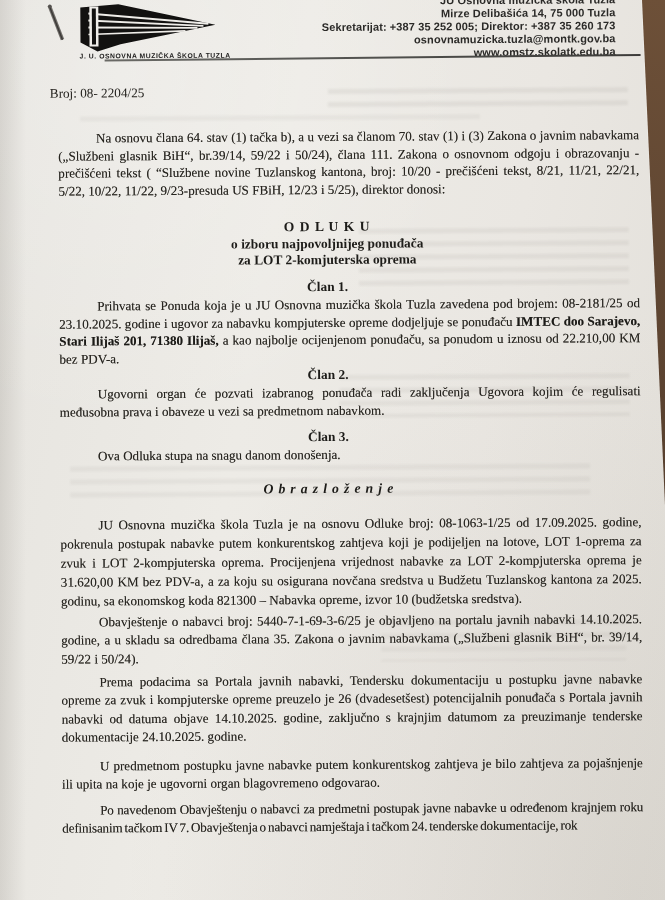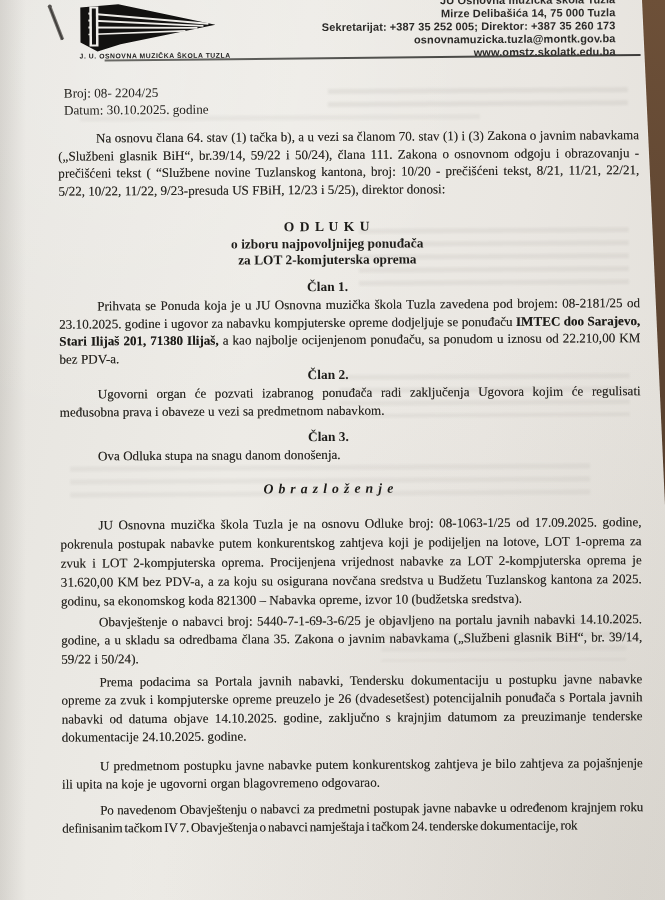--- a/index.html
+++ b/index.html
@@ -28,21 +28,21 @@
     font-family:"Liberation Sans", sans-serif;font-size:11px;line-height:13.1px;
     color:#2b2a28;font-weight:bold;letter-spacing:.1px;}
   .header-rule{position:absolute;top:57px;left:107px;width:536px;height:2px;
     background:linear-gradient(90deg,#6a6a66,#4c4c49 60%,#3d3c3a);transform:rotate(-0.25deg);}
   .logo-wrap{position:absolute;left:28px;top:0px;width:200px;height:62px;}
   .logo-caption{position:absolute;left:54px;top:51px;
     font-family:"Liberation Sans", sans-serif;font-size:6.8px;font-weight:bold;
     letter-spacing:.55px;color:#1d1c1b;white-space:nowrap;}
 
   
-  .tline{position:absolute;left:66px;font-size:13.2px;color:#24221e;}
+  .tline{position:absolute;left:52px;font-size:13.2px;color:#24221e;}
   .para{position:absolute;left:60px;width:581px;text-align:justify;
     font-size:13.1px;line-height:17.6px;color:#26241f;
     text-shadow:0 0 .4px rgba(45,42,38,.55);}
   .indent{text-indent:38px;}
   .centered{position:absolute;left:0;width:657px;text-align:center;font-weight:bold;color:#1d1c19;}
   .title-sp{letter-spacing:1px;font-size:13.6px;}
   .sub{font-size:13.4px;}
   .clan{font-size:13.4px;}
   .obraz{font-style:italic;font-size:13.8px;letter-spacing:.8px;}
   .b{font-weight:bold;color:#1b1a17;}
@@ -86,21 +86,20 @@
     <div class="contact">
       <div>JU Osnovna muzička škola Tuzla</div>
       <div>Mirze Delibašića 14, 75 000 Tuzla</div>
       <div>Sekretarijat: +387 35 252 005; Direktor: +387 35 260 173</div>
       <div>osnovnamuzicka.tuzla@montk.gov.ba</div>
       <div>www.omstz.skolatk.edu.ba</div>
     </div>
     <div class="header-rule"></div>
 
     <div class="tline" style="top:84px;">Broj:  08- 2204/25</div>
-    <div class="tline" style="top:101px;">Datum: 30.10.2025. godine</div>
 
     <div class="para indent" style="top:128px;">Na osnovu člana 64. stav (1) tačka b), a u vezi sa članom 70. stav (1) i (3) Zakona o javnim nabavkama („Službeni glasnik BiH“, br.39/14, 59/22 i 50/24), člana 111. Zakona o osnovnom odgoju i obrazovanju - prečišćeni tekst ( “Službene novine Tuzlanskog kantona, broj: 10/20 - prečišćeni tekst, 8/21, 11/21, 22/21, 5/22, 10/22, 11/22, 9/23-presuda US FBiH, 12/23 i 5/25), direktor donosi:</div>
 
     <div class="centered title-sp" style="top:219px;">O D L U K U</div>
     <div class="centered sub" style="top:236px;">o izboru najpovoljnijeg ponuđača</div>
     <div class="centered sub" style="top:252px;">za LOT 2-komjuterska oprema</div>
 
     <div class="centered clan" style="top:279px;">Član 1.</div>
     <div class="para indent" style="top:296px;"><span>Prihvata se Ponuda koja je u JU Osnovna muzička škola Tuzla zavedena pod brojem: 08-2181/25 od 23.10.2025. godine i ugovor za nabavku kompjuterske opreme dodjeljuje se ponuđaču </span><span class="b">IMTEC doo Sarajevo, Stari Ilijaš 201, 71380 Ilijaš,</span><span> a kao najbolje ocijenjenom ponuđaču, sa ponudom u iznosu od 22.210,00 KM bez PDV-a.</span></div>
 

